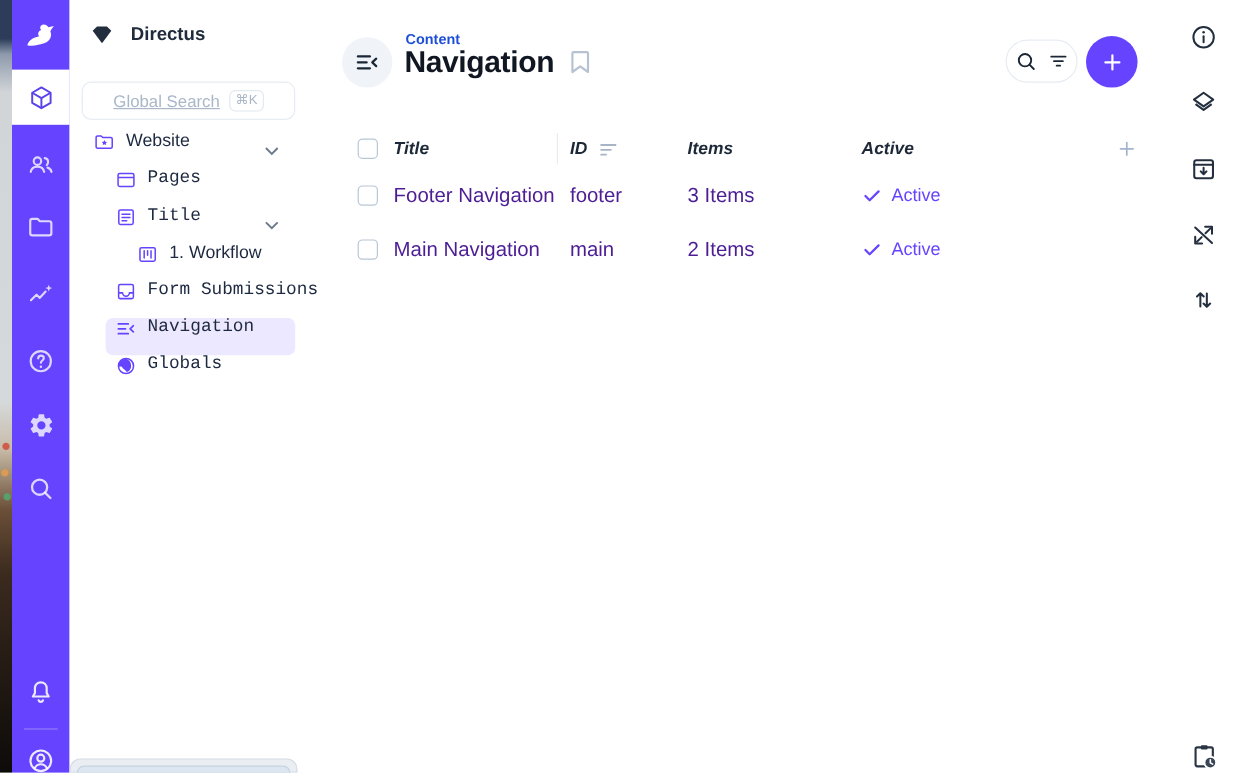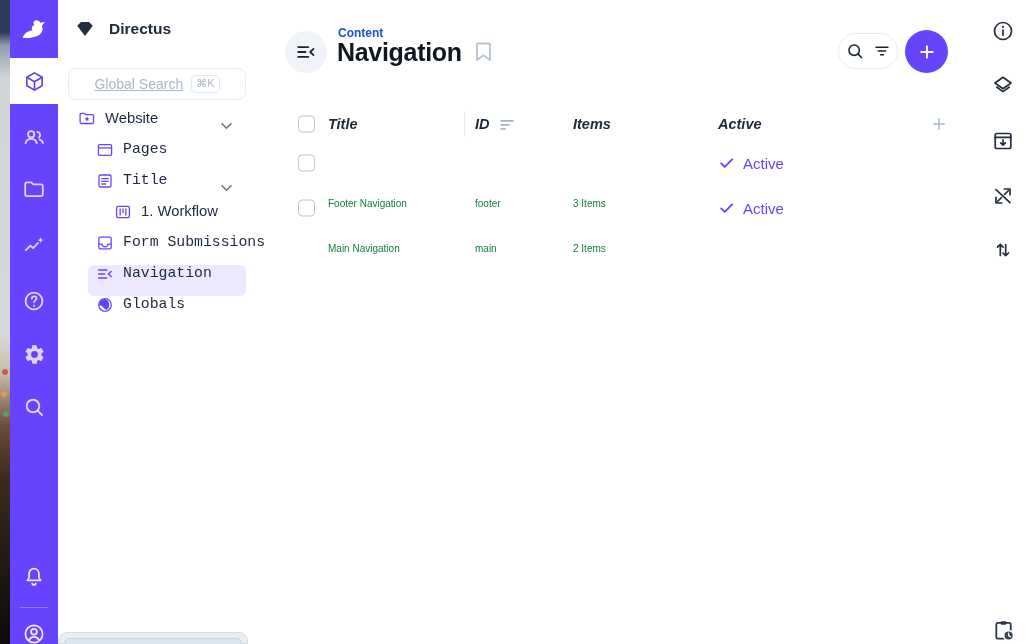--- a/index.html
+++ b/index.html
@@ -59,21 +59,21 @@
     background:#6644FF; display:flex; align-items:center; justify-content:center; cursor:pointer; }
 
   
   #table { position:absolute; left:268px; top:108px; width:710px; }
   .thead { position:relative; height:32px;font-style:italic; }
   .trow  { position:relative; height:45px; cursor:pointer; }
   .cb { position:absolute; left:30px; top:50%; transform:translateY(-50%); width:17px; height:17px;
     border:1.5px solid #b9c6d4; border-radius:4px; background:#fff; cursor:pointer; }
   .col { position:absolute; top:50%; transform:translateY(-50%); white-space:nowrap; }
   .h-label { font-size:14.5px; font-weight:700; color:#1d2838; cursor:pointer; }
-  .c-text  { font-size:10px; color:#15803d;margin-top:40px; }
+  .c-text  { font-size:17px; color:#4c1d95; }
   .c-title { left:60px; }
   .c-id    { left:207px; }
   .c-items { left:305px; }
   .c-active{ left:450px; display:flex; align-items:center; gap:8px;text-align:center; }
   .active-label { font-size:15px; font-weight:500; color:#6644FF; }
   .col-divider { position:absolute; left:196px; top:3px; width:1px; height:26px; background:#e7ecf1; }
   .sort-icon { position:absolute; left:232px; top:50%; transform:translateY(-42%); }
   .add-col { position:absolute; right:30px; top:50%; transform:translateY(-50%); cursor:pointer; }
 
   

